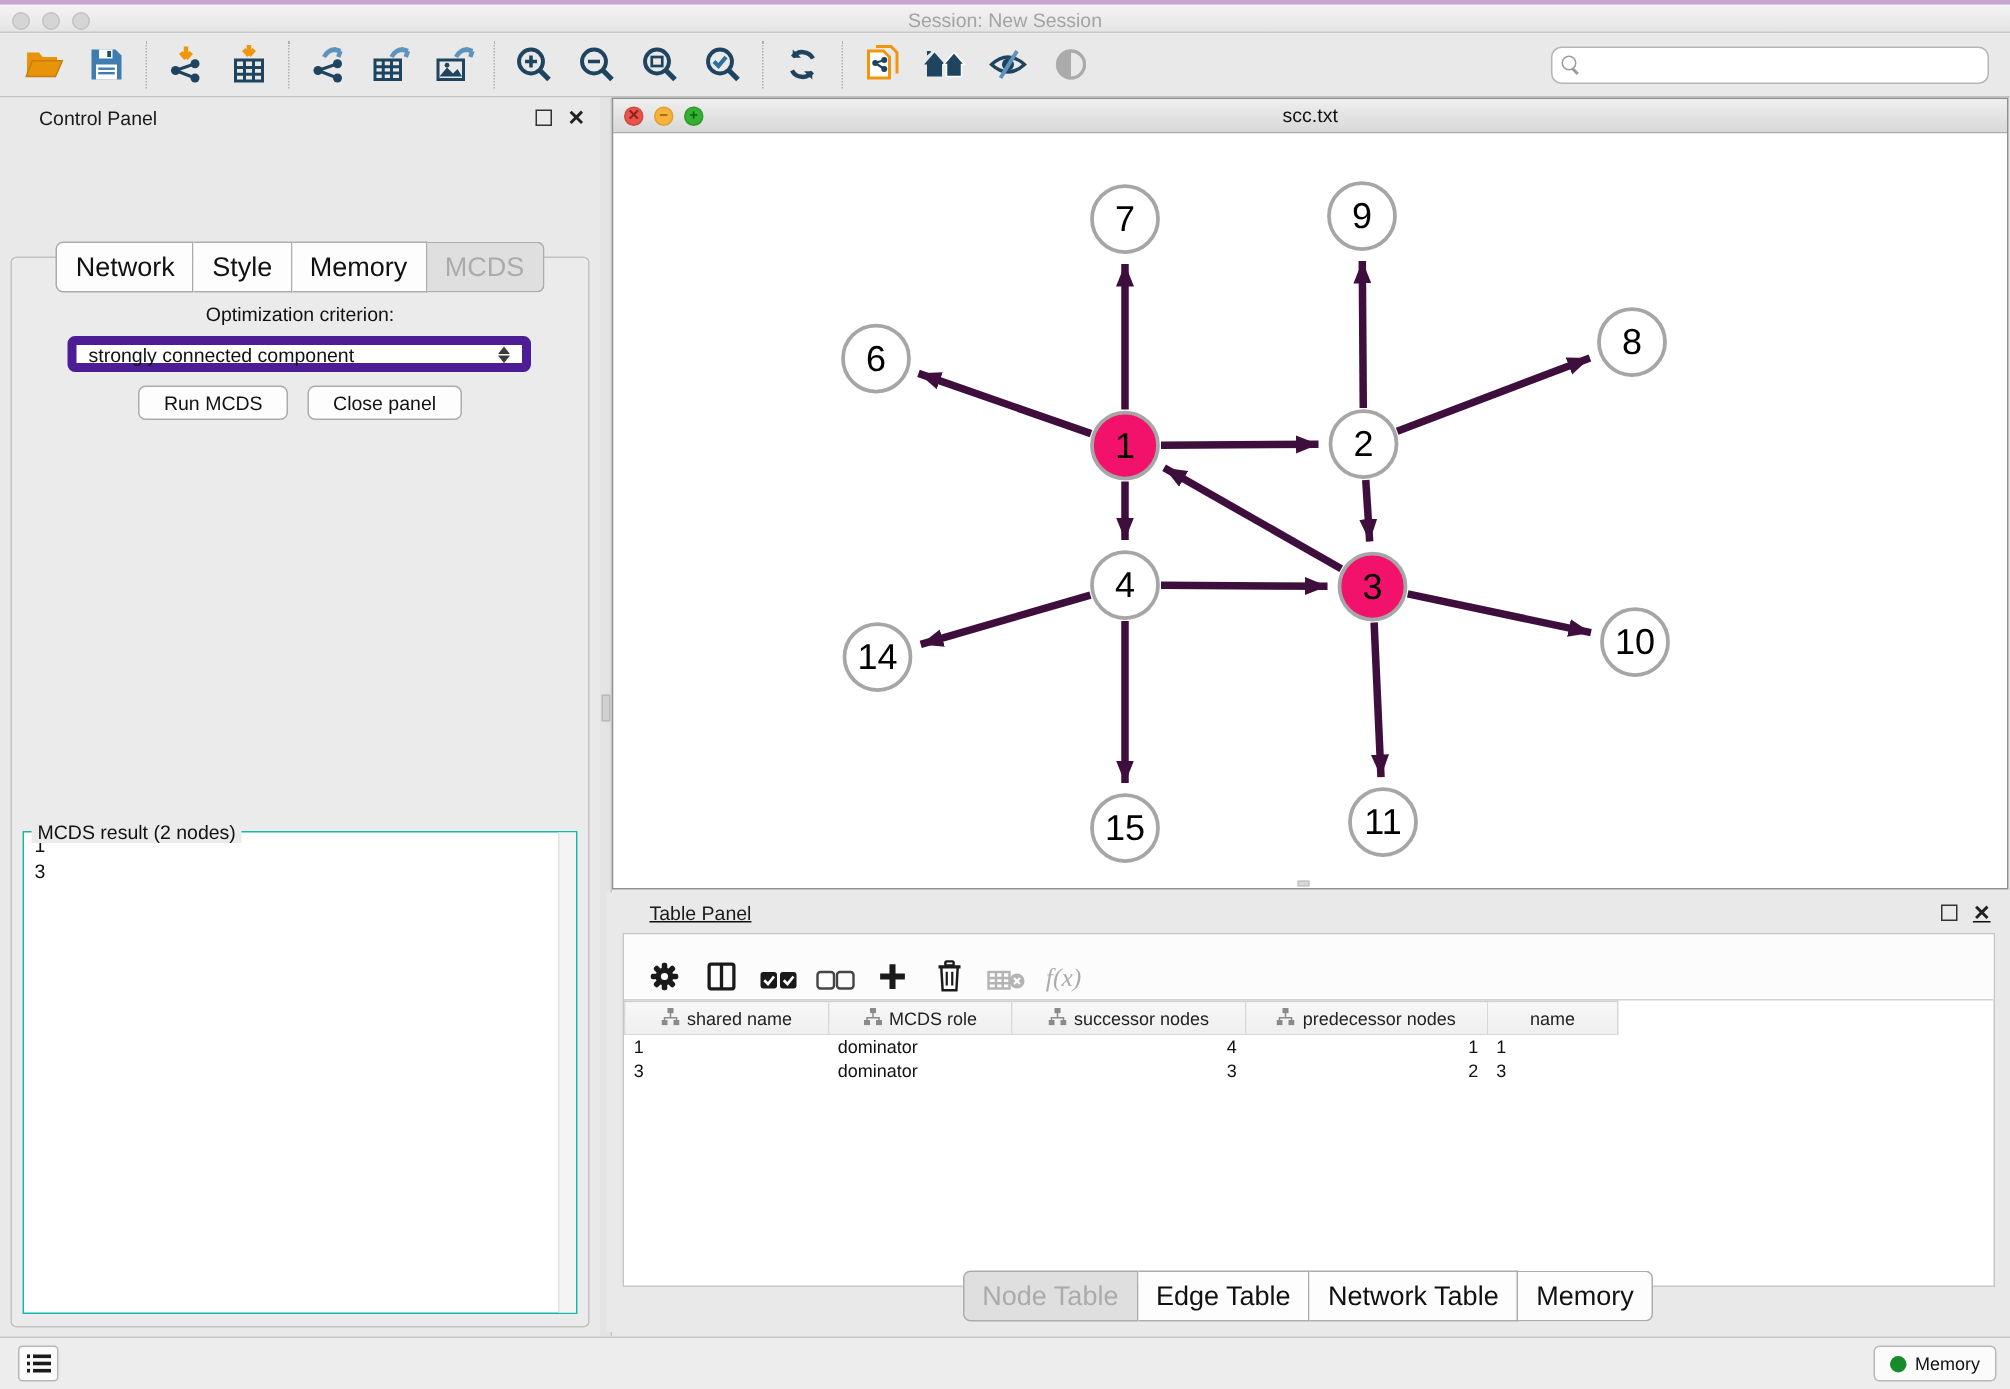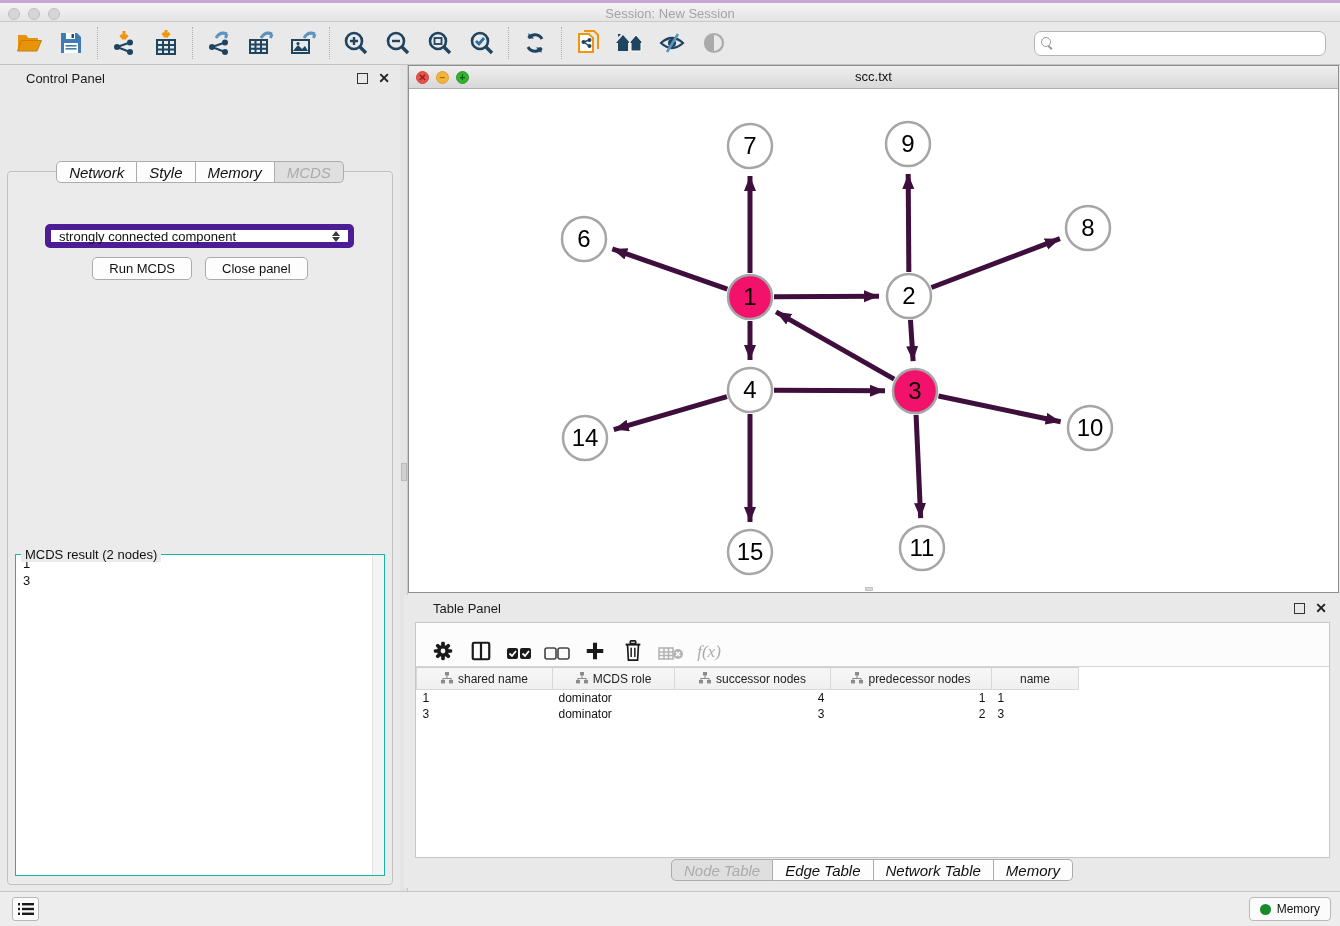--- a/index.html
+++ b/index.html
@@ -27,22 +27,22 @@
 
   
   .control-panel { position:absolute; left:0; top:65px; width:400px; height:826px; background:#E9E9E9; }
   .panel-head { height:26px; display:flex; align-items:center; padding:0 10px;margin-left:16px; }
   .panel-head .ptitle { font-size:13px; color:#1a1a1a; }
   .panel-head .spacer { flex:1; }
   .float-ico { width:11px; height:11px; border:1.5px solid #333; margin-right:10px; }
   .close-ico { font-size:14px; font-weight:bold; color:#222; line-height:11px; }
   .tabrow { position:absolute; left:0; width:100%; display:flex; justify-content:center; z-index:3; }
   .cp-tabs { top:96px; }
-  .tab { height:22px; padding:0 12px; background:#FDFDFD; border:1px solid #ACACAC; border-left:none;
-    display:flex; align-items:center; font-size:15px; color:#111;font-style:italic; }
+  .tab { height:34px; padding:0 12px; background:#FDFDFD; border:1px solid #ACACAC; border-left:none;
+    display:flex; align-items:center; font-size:18px; color:#111; }
   .tab:first-child { border-left:1px solid #ACACAC; border-radius:5px 0 0 5px; }
   .tab:last-child { border-radius:0 5px 5px 0;text-align:right; }
   .tab.sel { background:#DFDFDF; color:#ABABAB; }
   .cp-body { position:absolute; left:7px; right:7px; top:106px; bottom:6px; background:#EBEBEB;
     border:1px solid #C2C2C2; border-radius:4px; }
   .opt-label { text-align:center; margin-top:30px; font-size:13px; }
   .dropdown { position:absolute; left:37px; right:38px; top:52px; height:24px; background:#fff;
     border:6px solid #4c1d95; border-radius:5px; display:flex; align-items:center; padding:0 8px; font-size:13px; }
   .dropdown .ddlabel { flex:1; }
   .stepper { display:flex; flex-direction:column; align-items:center; gap:1px; }
@@ -255,20 +255,21 @@
     <span class="float-ico"></span>
     <span class="close-ico">✕</span>
   </div>
   <div class="tabrow cp-tabs">
     <div class="tab">Network</div>
     <div class="tab">Style</div>
     <div class="tab">Memory</div>
     <div class="tab sel">MCDS</div>
   </div>
   <div class="cp-body">
+    <div class="opt-label">Optimization criterion:</div>
     <div class="dropdown">
       <span class="ddlabel">strongly connected component</span>
       <span class="stepper">
           <i class="up"></i>
           <i class="down"></i>
         </span>
     </div>
     <div class="btnrow">
       <div class="pbtn">Run MCDS</div>
       <div class="pbtn">Close panel</div>
@@ -336,21 +337,21 @@
         <circle cx="341" cy="463" r="22" fill="#FFFFFF" stroke="#A6A6A6" stroke-width="2.5"></circle>
         <text x="341" y="471" text-anchor="middle" font-size="24" fill="#000" font-family="&quot;Liberation Sans&quot;, sans-serif">15</text>
         <circle cx="513" cy="459" r="22" fill="#FFFFFF" stroke="#A6A6A6" stroke-width="2.5"></circle>
         <text x="513" y="467" text-anchor="middle" font-size="24" fill="#000" font-family="&quot;Liberation Sans&quot;, sans-serif">11</text>
       </svg>
     <div class="canvas-grip"></div>
   </div>
 </div>
 
 <div class="table-panel">
-  <div class="panel-head" style="padding:0 13px;">
+  <div class="panel-head" style="padding:0 13px;text-decoration:underline;">
     <span class="ptitle">Table Panel</span>
     <span class="spacer"></span>
     <span class="float-ico"></span>
     <span class="close-ico">✕</span>
   </div>
   <div class="tp-card">
     <div class="tp-toolbar">
       <div class="tpbtn">
         <svg width="22" height="22" viewBox="0 0 24 24">
             <g fill="#1A1A1A">

